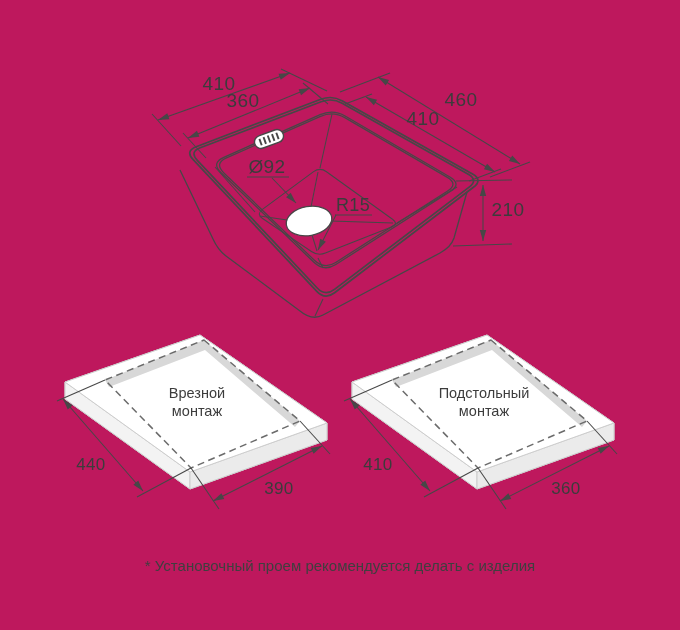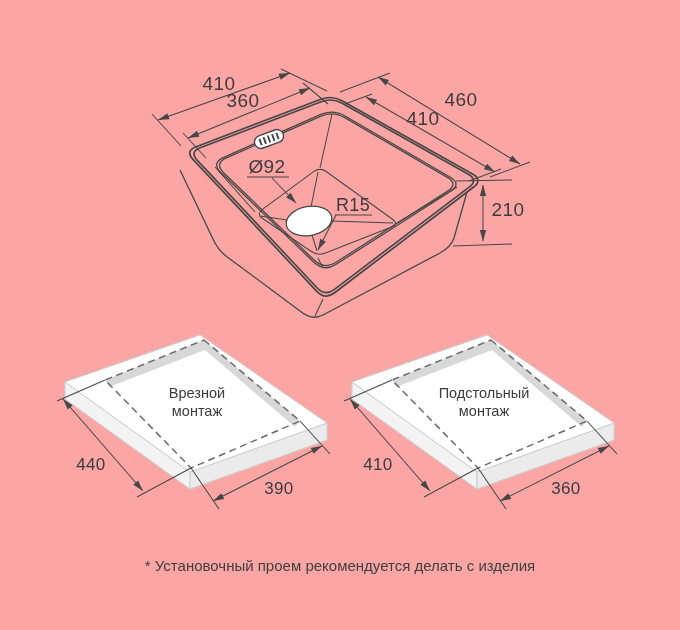--- a/index.html
+++ b/index.html
@@ -1,16 +1,16 @@
 <!DOCTYPE html>
 <html><head>
 <meta charset="utf-8">
 <style>
   html,body{margin:0;padding:0;background:#fff;}
-  #canvas{position:relative;width:680px;height:630px;background:#fca5a5;overflow:hidden;
+  #canvas{position:relative;width:680px;height:630px;background:#be185d;overflow:hidden;
           font-family:"Liberation Sans",sans-serif;}
   svg{display:block;}
   text{font-family:"Liberation Sans",sans-serif;fill:#3c3c3c;}
   .dim{font-size:19px;letter-spacing:.4px;}
   .dimS{font-size:17px;letter-spacing:.3px;}
   .mount{font-size:14.5px;}
   .note{font-size:15px;fill:#3f3f3f;}
   .ln{stroke:#474747;fill:none;}
   .thick{stroke-width:1.7;}
   .mid{stroke-width:1.3;}

